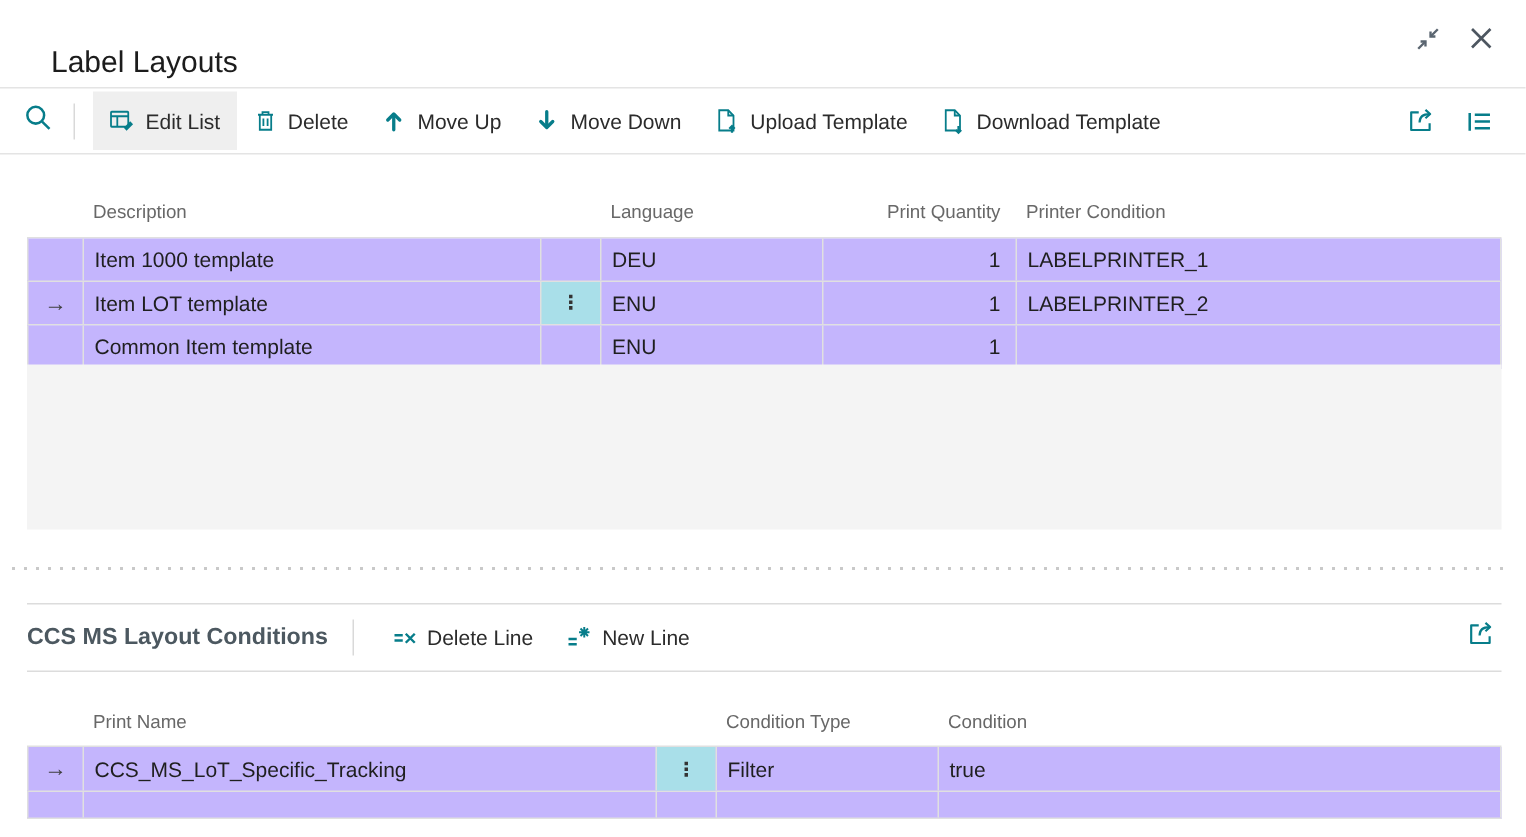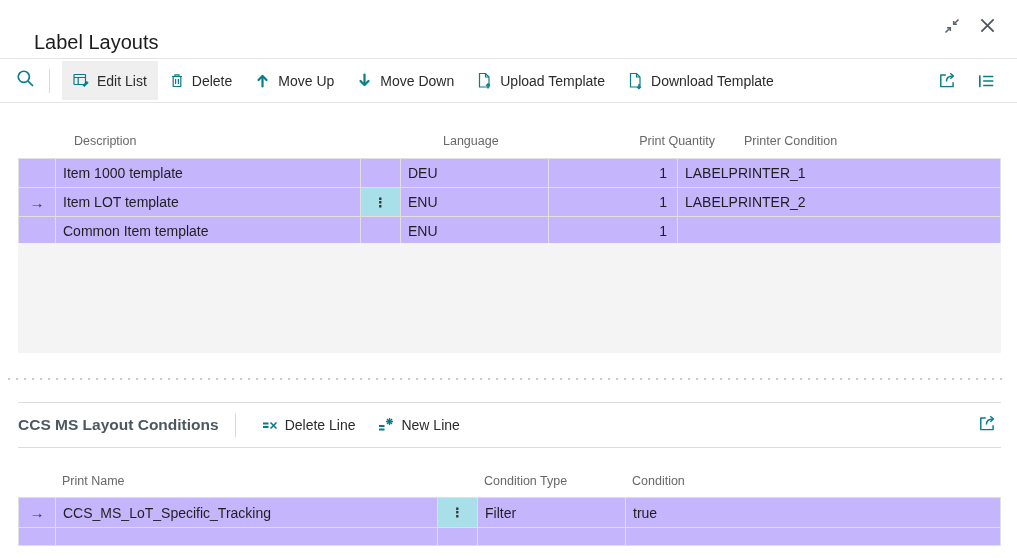--- a/index.html
+++ b/index.html
@@ -27,21 +27,21 @@
   .grid-table{box-sizing:border-box;border-top:1px solid #e0e0e0;}
   .trow{display:grid;border-bottom:1px solid #e0e0e0;background:#c4b5fd;}
   .cell{border-left:1px solid #e0e0e0;padding:0 7px;display:flex;align-items:center;
         font-size:14px;color:#1f1f1f;overflow:hidden;white-space:nowrap;box-sizing:border-box;}
   .trow .cell:last-child{border-right:1px solid #e0e0e0;}
   .cell.num{justify-content:flex-end;padding-right:10px;}
   .cell.sel{justify-content:center;color:#3d3d3d;font-size:15px;padding:0;}
   .cell.opt{justify-content:center;padding:0;color:#333;font-weight:700;font-size:13px;cursor:pointer;}
   .cell.opt.hl{background:#a9dfe9;}
   #t1 .trow{grid-template-columns:37px 305px 40px 148px 129px 324px;height:28px;}
-  #t1-hdr{grid-template-columns:37px 305px 40px 148px 129px 324px;left:18px;top:134px;width:983px;gap:12px;}
+  #t1-hdr{grid-template-columns:37px 305px 40px 148px 129px 324px;left:18px;top:134px;width:983px;}
   #t1{left:18px;top:158px;width:983px;}
   #gray-area{left:18px;top:243px;width:983px;height:110px;background:#f4f4f4;}
   
   #dotted-sep{left:8px;right:10px;top:378px;height:2px;
     background-image:repeating-linear-gradient(90deg,#c9c9c9 0 2px,transparent 2px 8px);}
   .hline{height:1px;background:#dcdcdc;}
   
   #cond-bar{left:18px;top:403px;width:983px;height:44px;display:flex;align-items:center;justify-content:flex-end;}
   #cond-title{font-size:15.5px;font-weight:700;color:#4c5860;margin:0;white-space:nowrap;}
   #cond-bar .vdiv{margin:0 14px 0 16px;}

